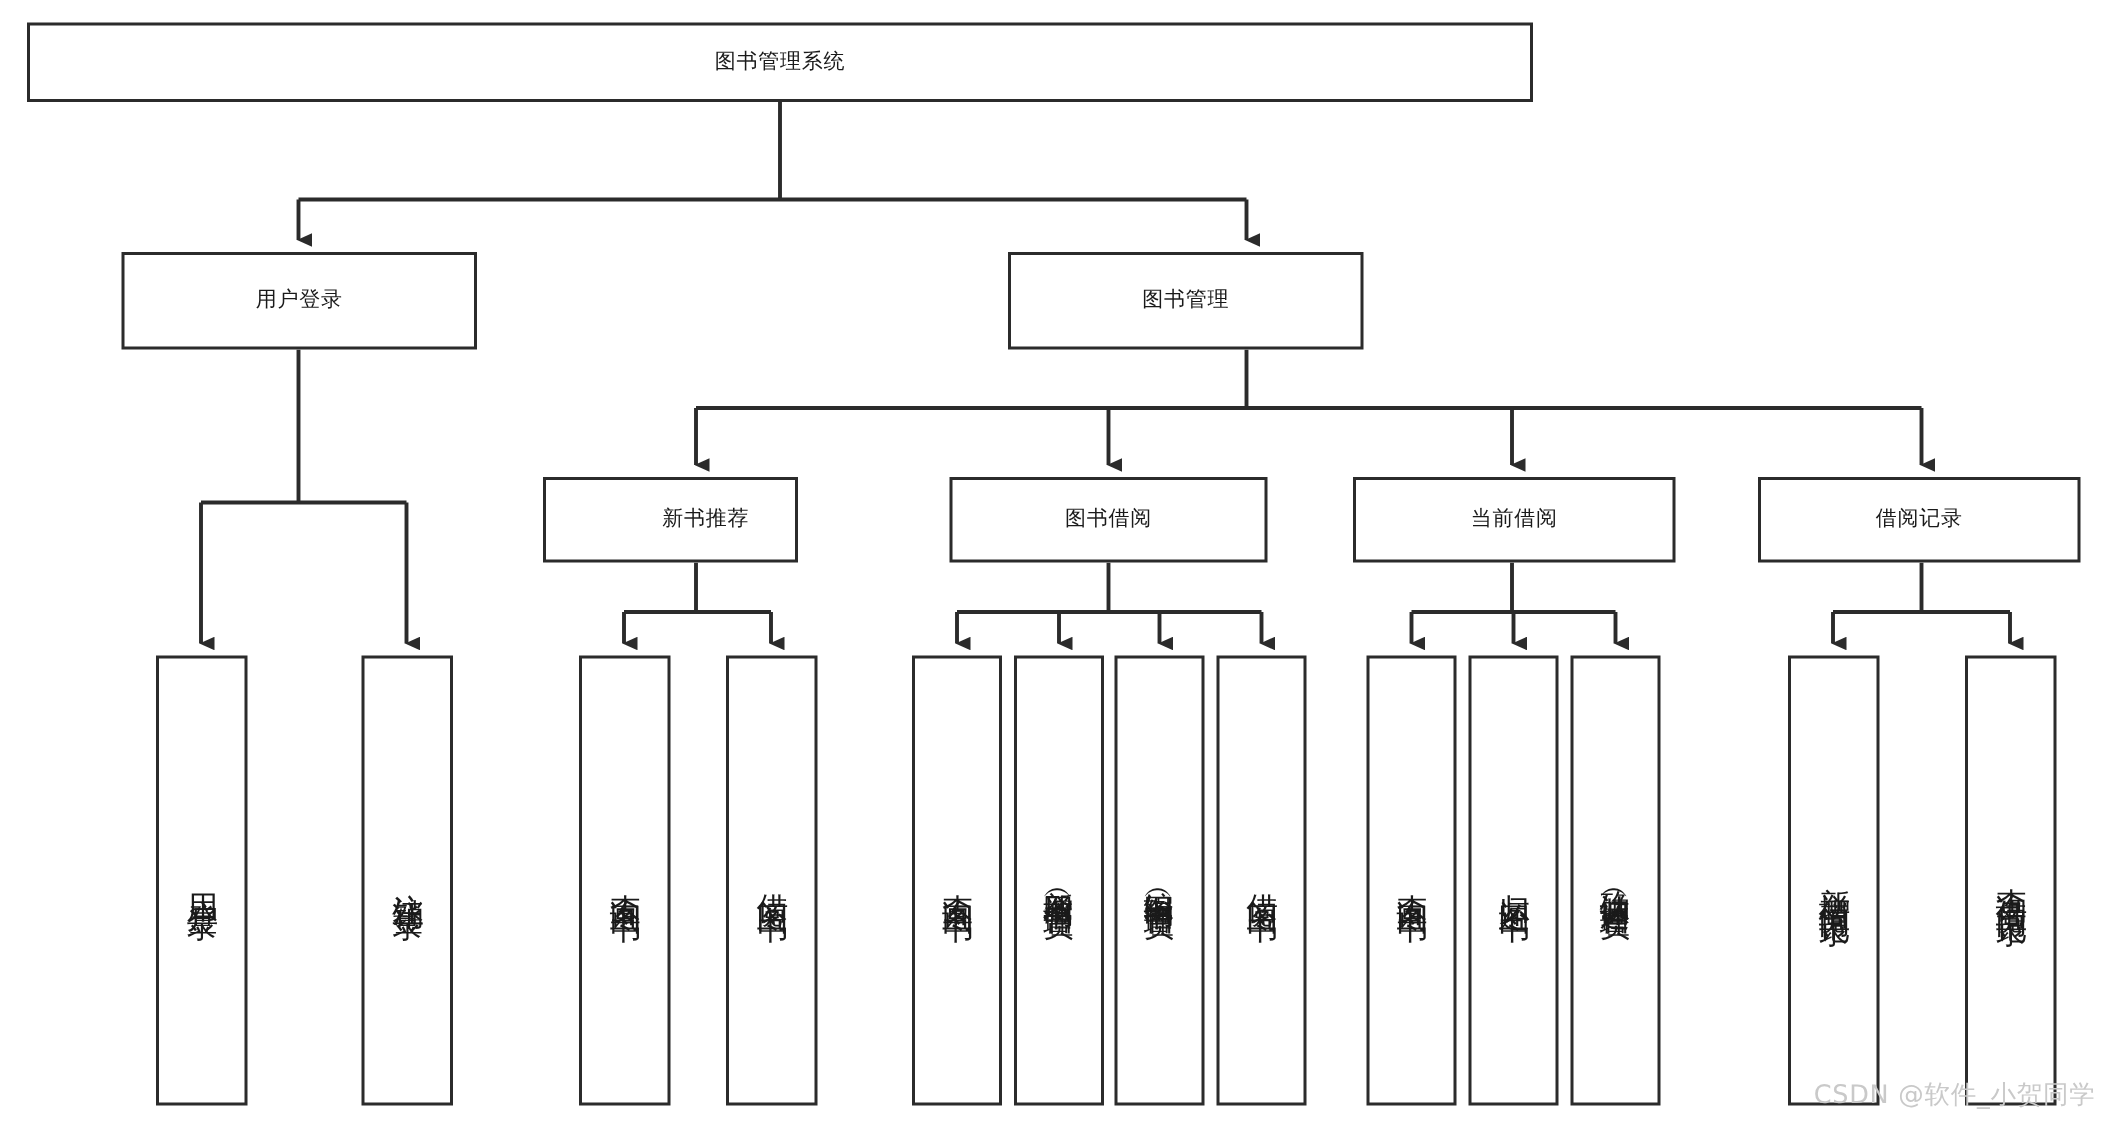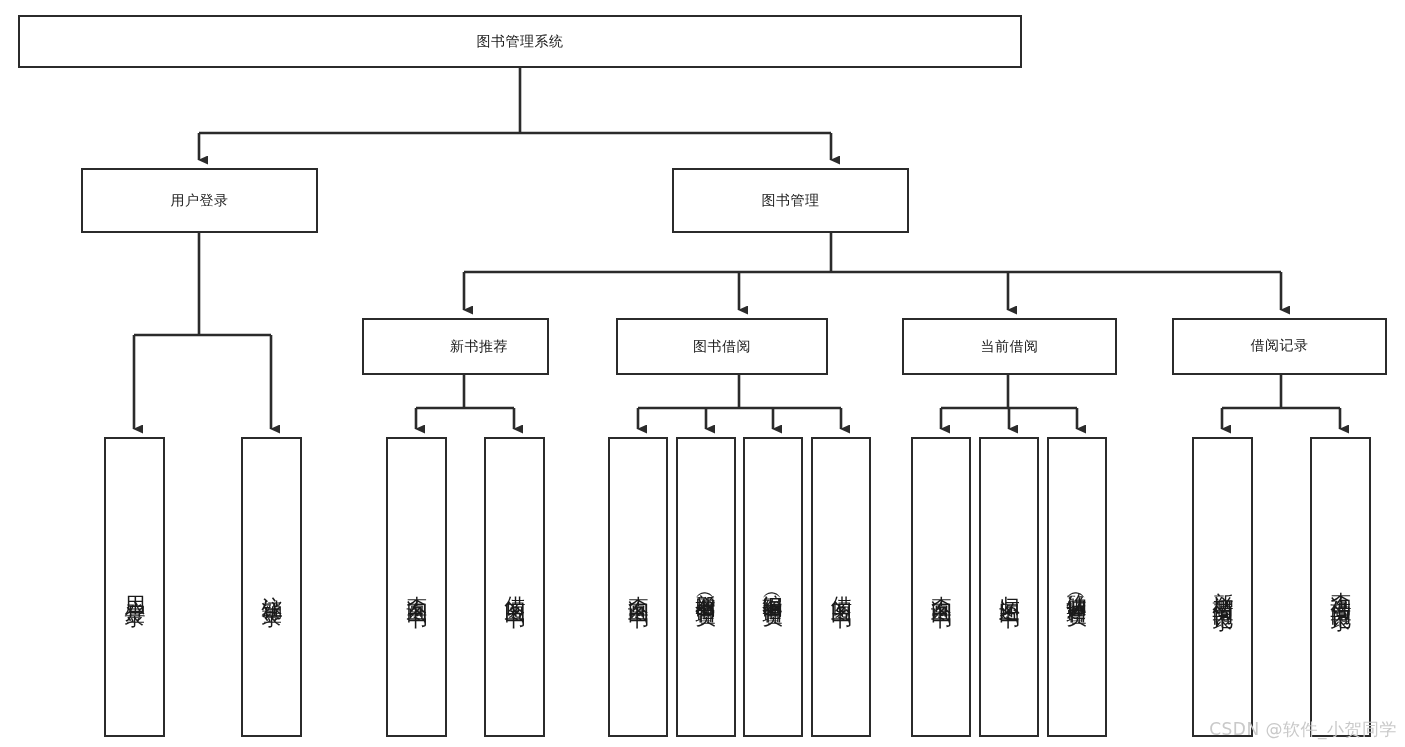--- a/index.html
+++ b/index.html
@@ -132,33 +132,33 @@
   </div>
 
   <div class="node-box" style="left:81px; top:168px; width:237px; height:65px;">
     <span class="node-label-h">用户登录</span>
   </div>
 
   <div class="node-box" style="left:672px; top:168px; width:237px; height:65px;">
     <span class="node-label-h">图书管理</span>
   </div>
 
-  <div class="node-box" style="left:362px; top:318px; width:187px; height:57px;padding-left:47px;">
+  <div class="node-box" style="left:362px; top:318px; width:170px; height:57px;padding-left:47px;">
     <span class="node-label-h">新书推荐</span>
   </div>
 
-  <div class="node-box" style="left:616px; top:318px; width:212px; height:57px;">
+  <div class="node-box" style="left:633px; top:318px; width:212px; height:57px;">
     <span class="node-label-h">图书借阅</span>
   </div>
 
   <div class="node-box" style="left:902px; top:318px; width:215px; height:57px;">
     <span class="node-label-h">当前借阅</span>
   </div>
 
-  <div class="node-box" style="left:1172px; top:318px; width:215px; height:57px;font-family:Liberation Mono, monospace;">
+  <div class="node-box" style="left:1172px; top:318px; width:215px; height:57px;">
     <span class="node-label-h">借阅记录</span>
   </div>
 
   <div class="node-box leaf" style="left:104px; top:437px; width:61px; height:300px;">
     <span class="node-label-v">用户登录</span>
   </div>
 
   <div class="node-box leaf" style="left:241px; top:437px; width:61px; height:300px;">
     <span class="node-label-v">注销登录</span>
   </div>

